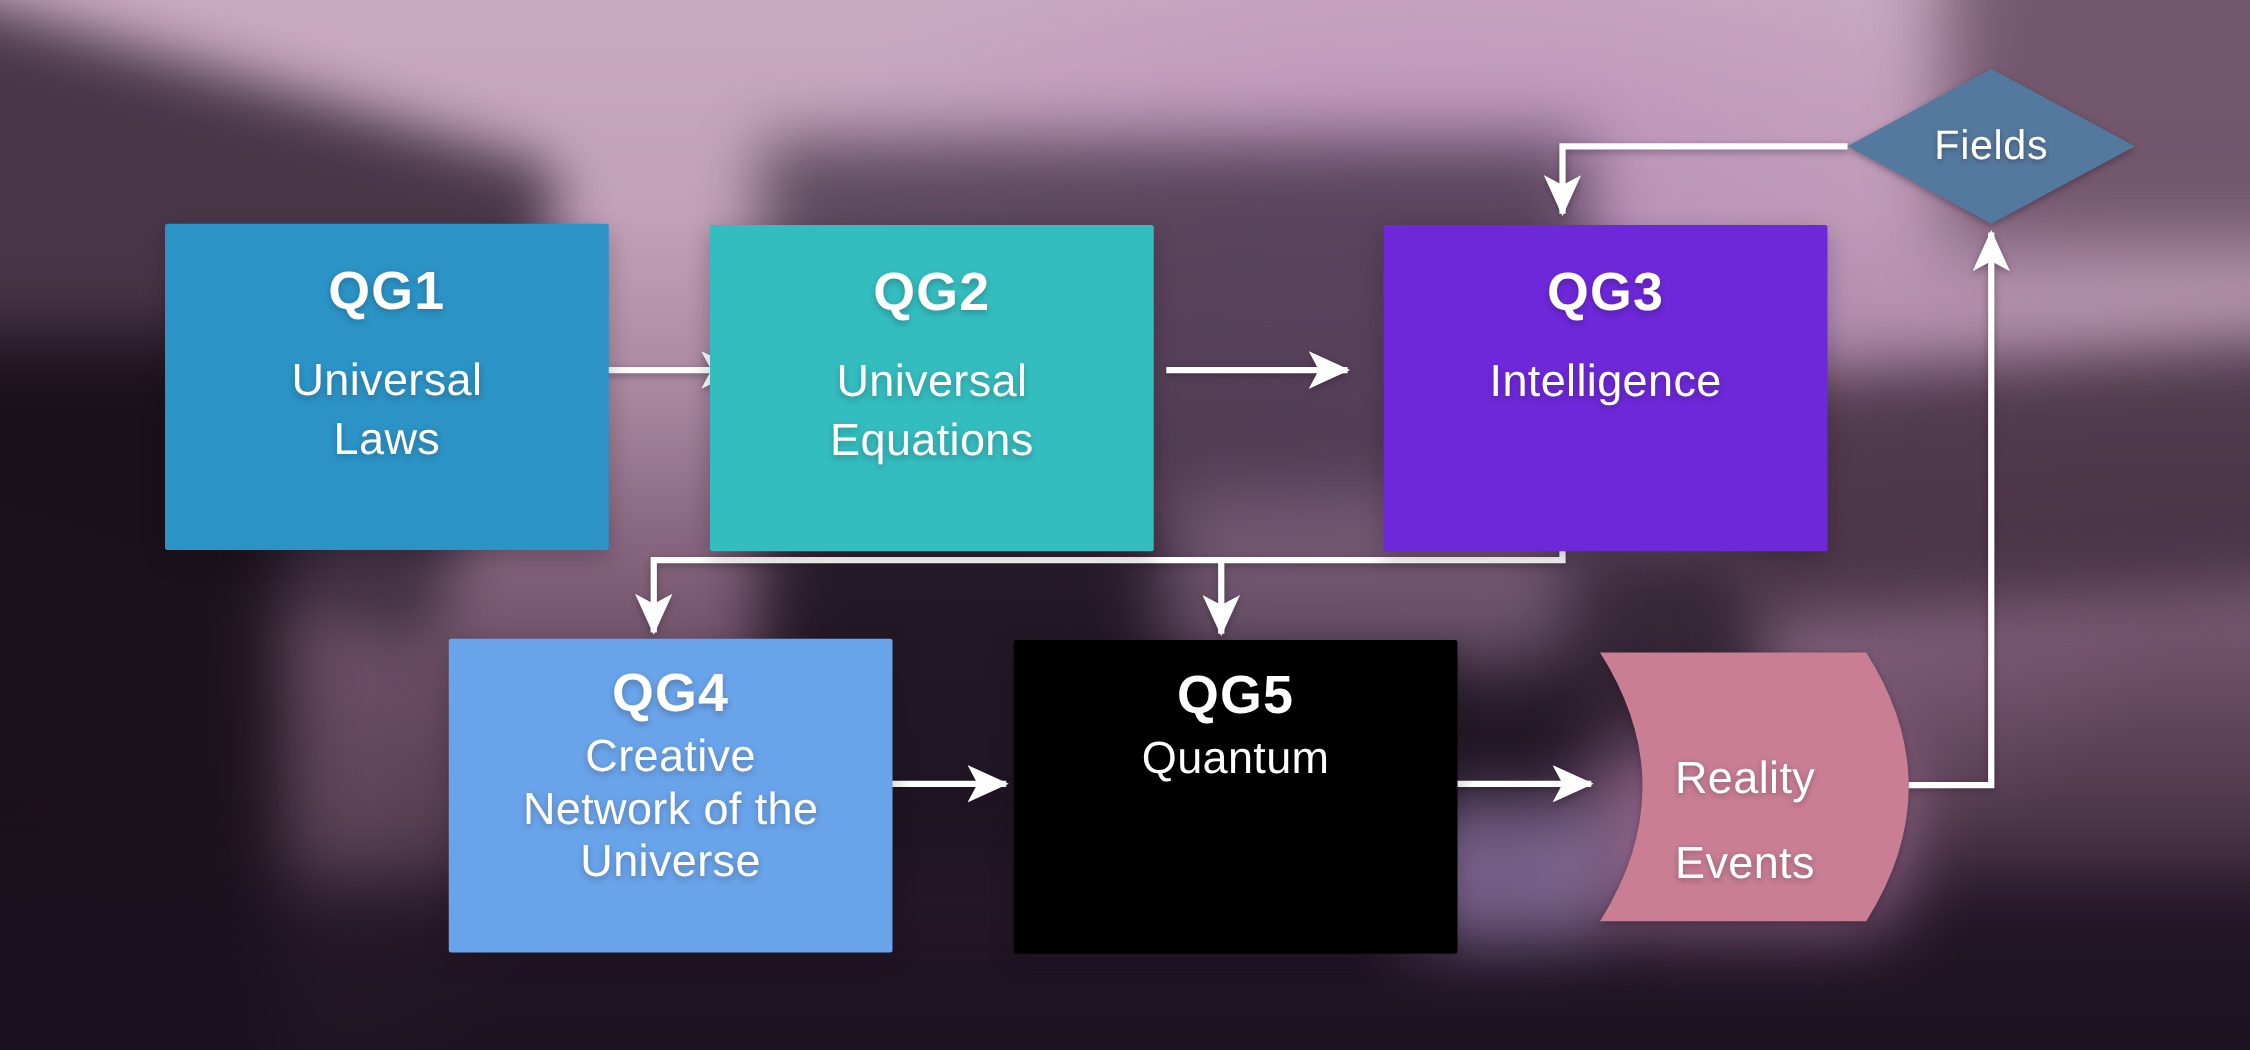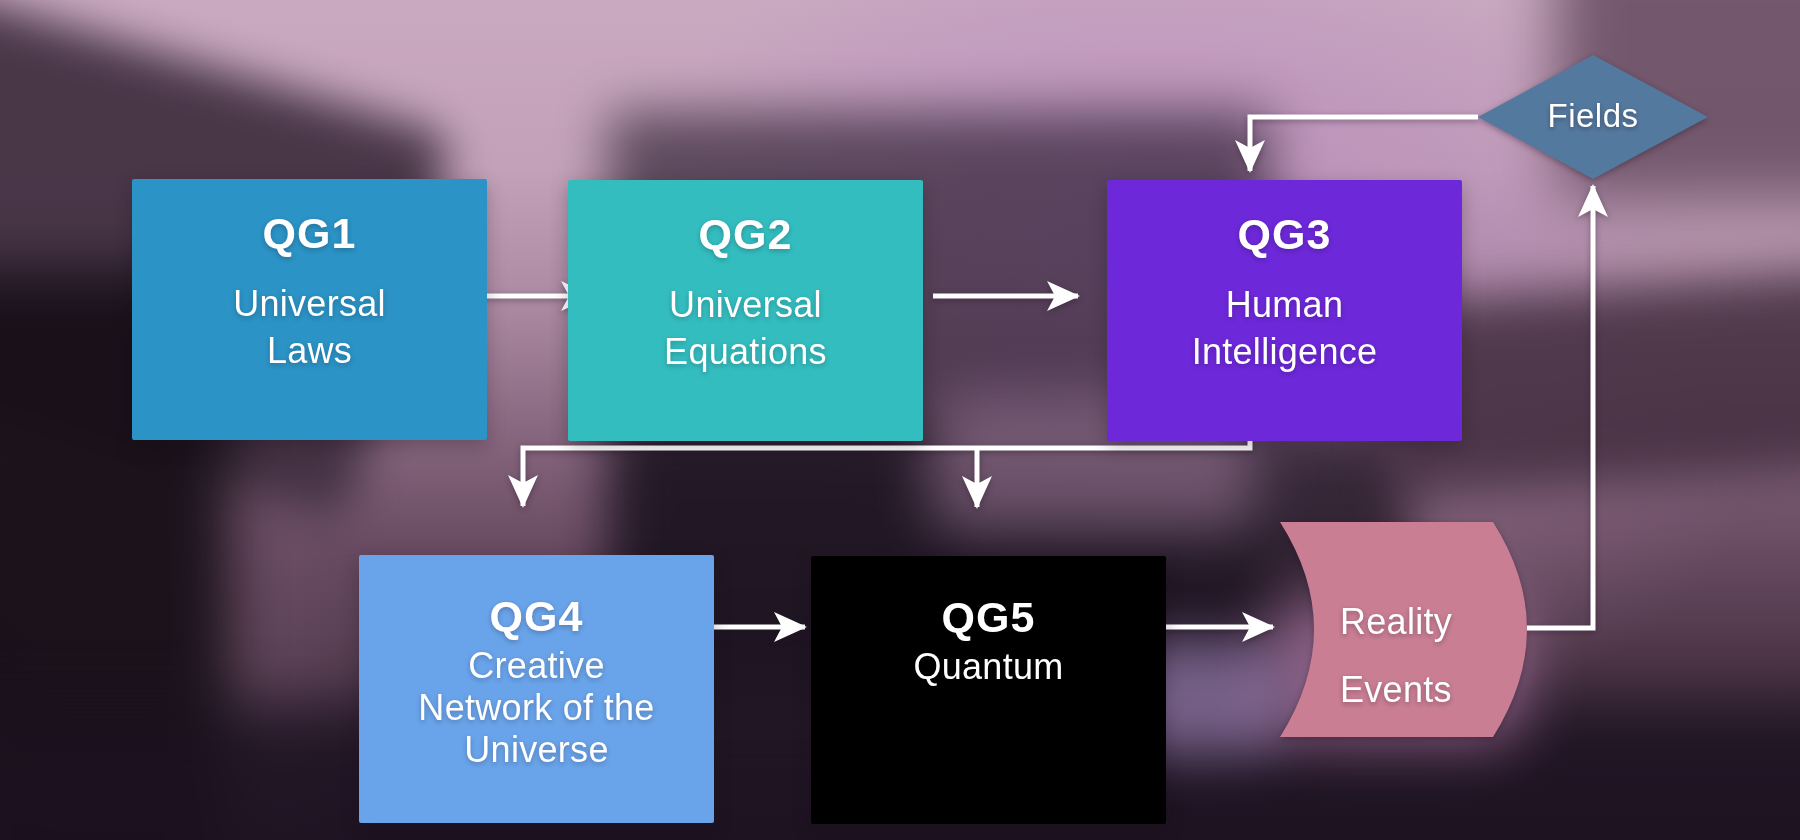--- a/index.html
+++ b/index.html
@@ -40,21 +40,21 @@
     display:flex;flex-direction:column;align-items:center;
     color:#ffffff;text-align:center;
     box-shadow:0 6px 18px rgba(25,10,25,0.25);
     text-shadow:0 2px 5px rgba(20,10,25,0.25);
   }
   .node-title{font-size:43px;font-weight:700;letter-spacing:1px;}
   .node-body{font-size:36px;font-weight:400;letter-spacing:.3px;}
   .n2{padding-top:30px;}
   .n2 .node-title{margin-bottom:22px;}
   .n2 .node-body{line-height:1.31;}
-  .n3{padding-top:37px;margin-top:44px;}
+  .n3{padding-top:20px;}
   .n3 .node-title{margin-bottom:4px;}
   .n3 .node-body{line-height:1.17;}
   .node-body span{display:block;}
 
   
   .storage-label{
     position:absolute;left:1340px;top:578px;color:#fff;
     font-size:36px;line-height:1.32;letter-spacing:.3px;
     text-shadow:0 2px 5px rgba(20,10,25,0.3);
   }
@@ -117,21 +117,20 @@
     <div class="node-title">QG2</div>
     <div class="node-body">
       <span>Universal</span>
       <span>Equations</span>
     </div>
   </div>
 
   <div class="node n2" style="left: 1083px; top: 180px; background-color: #6d28d9; margin-left: 24px;">
     <div class="node-title">QG3</div>
     <div class="node-body">
-      <span>Human</span>
       <span>Intelligence</span>
     </div>
   </div>
 
   <div class="node n3" style="left: 359px; top: 511px; background-color: rgb(105, 163, 233);">
     <div class="node-title">QG4</div>
     <div class="node-body">
       <span>Creative</span>
       <span>Network of the</span>
       <span>Universe</span>

